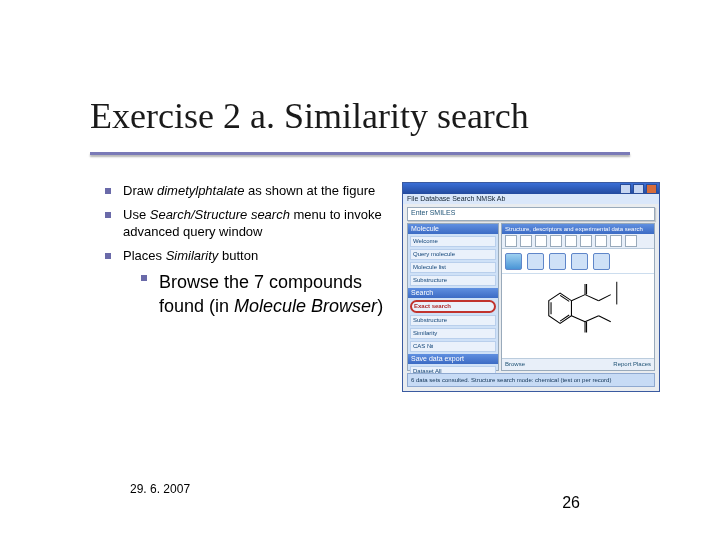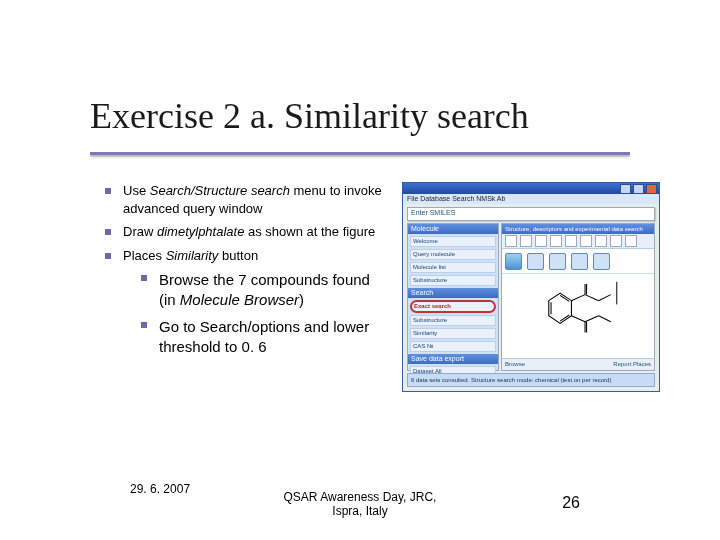--- a/index.html
+++ b/index.html
@@ -4,21 +4,21 @@
 <style>
   html,body{margin:0;padding:0;width:720px;height:540px;background:#fff;font-family:Verdana,Arial,sans-serif;color:#000;position:relative;overflow:hidden}
   .slide{position:relative;width:612px;height:540px}
   .title{position:absolute;left:90px;top:95px;font-family:"Times New Roman",serif;font-size:36px;color:#1a1a1a}
   .title-underline{position:absolute;left:90px;top:152px;width:540px;height:3px;background:#7a7ab7;box-shadow:0 2px 2px rgba(0,0,0,.3)}
   .content{position:absolute;left:105px;top:182px;width:280px;font-size:13px;line-height:1.35}
   .content ul{list-style:none;margin:0;padding:0}
   .content li.lvl1{position:relative;padding-left:18px;margin-bottom:6px}
   .content li.lvl1::before{content:"";position:absolute;left:0;top:6px;width:6px;height:6px;background:#6a6aa9}
   .content ul.sub{margin:6px 0 0 18px}
-  .content li.lvl2{position:relative;padding-left:18px;margin-bottom:6px;font-size:15px}
+  .content li.lvl2{position:relative;padding-left:18px;margin-bottom:6px;font-size:18px}
   .content li.lvl2::before{content:"";position:absolute;left:0;top:5px;width:6px;height:6px;background:#6a6aa9}
   .ital{font-style:italic}
   .footer-date{position:absolute;left:130px;bottom:44px;font-size:12px}
   .footer-center{position:absolute;left:0;bottom:22px;width:720px;text-align:center;font-size:12px}
   .footer-page{position:absolute;right:32px;bottom:28px;font-size:16px}
 
   
   .shot{position:absolute;left:402px;top:182px;width:256px;height:208px;border:1px solid #3a5aa0;background:#e9ecef;font-size:7px;color:#123}
   .tb{position:absolute;left:0;top:0;right:0;height:11px;background:linear-gradient(#3b6fd6,#234a9e);display:flex;justify-content:flex-end;align-items:center;padding:0 2px;gap:2px}
   .tb span{width:9px;height:8px;background:#c7d6f2;border:1px solid #2a4d99;display:inline-block}
@@ -47,32 +47,31 @@
 <body>
 
 <div class="slide">
 
   <div class="title">Exercise 2 a. Similarity search</div>
   <div class="title-underline"></div>
 
   <div class="content">
     <ul>
       <li class="lvl1">
-        <span>Use </span><span class="ital">Search/Structure search</span><span> menu to invoke advanced query window</span>
+        <span>Draw </span><span class="ital">dimetylphtalate</span><span> as shown at the figure</span>
       </li>
       <li class="lvl1">
-        <span>Draw </span><span class="ital">dimetylphtalate</span><span> as shown at the figure</span>
+        <span>Use </span><span class="ital">Search/Structure search</span><span> menu to invoke advanced query window</span>
       </li>
       <li class="lvl1">
         <span>Places </span><span class="ital">Similarity</span><span> button</span>
         <ul class="sub">
           <li class="lvl2">
             <span>Browse  the 7 compounds found (in </span><span class="ital">Molecule Browser</span><span>)</span>
           </li>
-          <li class="lvl2">Go to Search/options and lower threshold to 0. 6</li>
         </ul>
       </li>
     </ul>
   </div>
 
   <div class="shot">
     <div class="tb">
       <span></span>
       <span></span>
       <span class="cls"></span>
@@ -146,19 +145,15 @@
       <div class="rp-bot">
         <span>Browse</span>
         <span>Report  Places</span>
       </div>
     </div>
 
     <div class="status">6 data sets consulted.      Structure search mode: chemical (test on per record)</div>
   </div>
 
   <div class="footer-date">29. 6. 2007</div>
-  <div class="footer-center">
-    <span>QSAR Awareness Day, JRC,</span><br>
-    <span>Ispra, Italy</span>
-  </div>
   <div class="footer-page">26</div>
 
 </div>
 
 </body></html>

